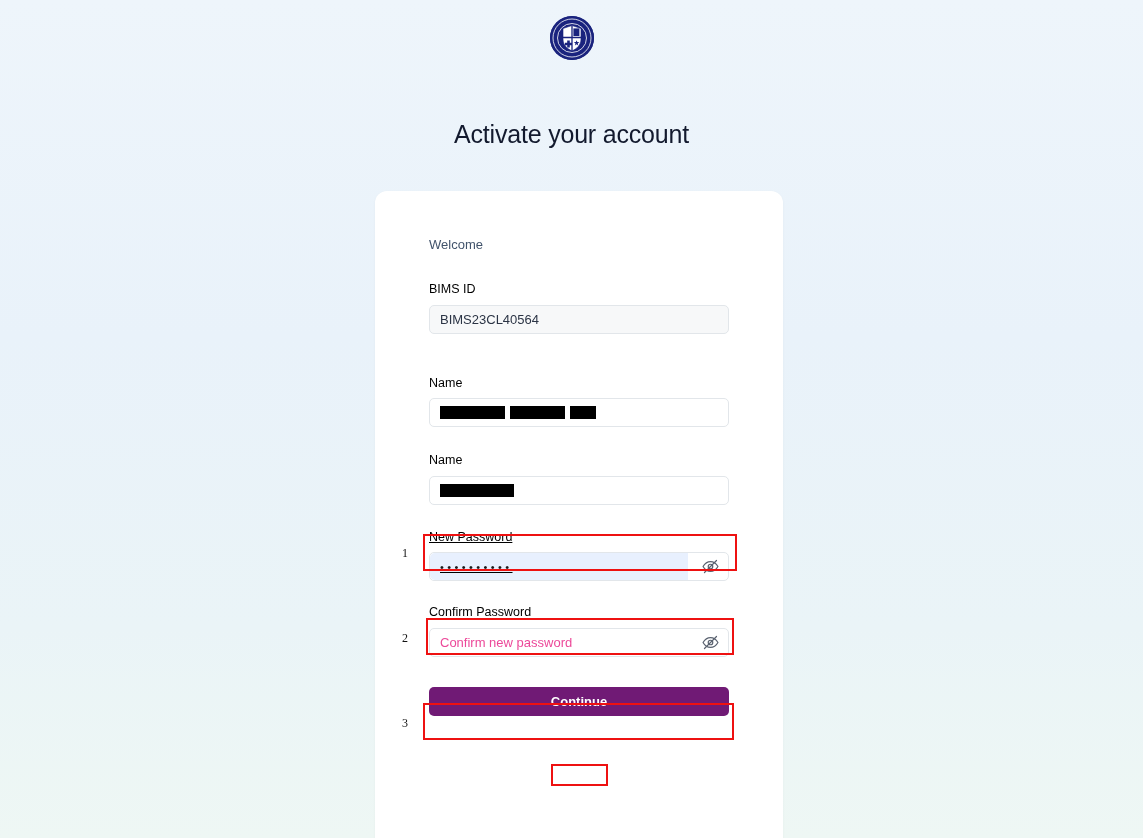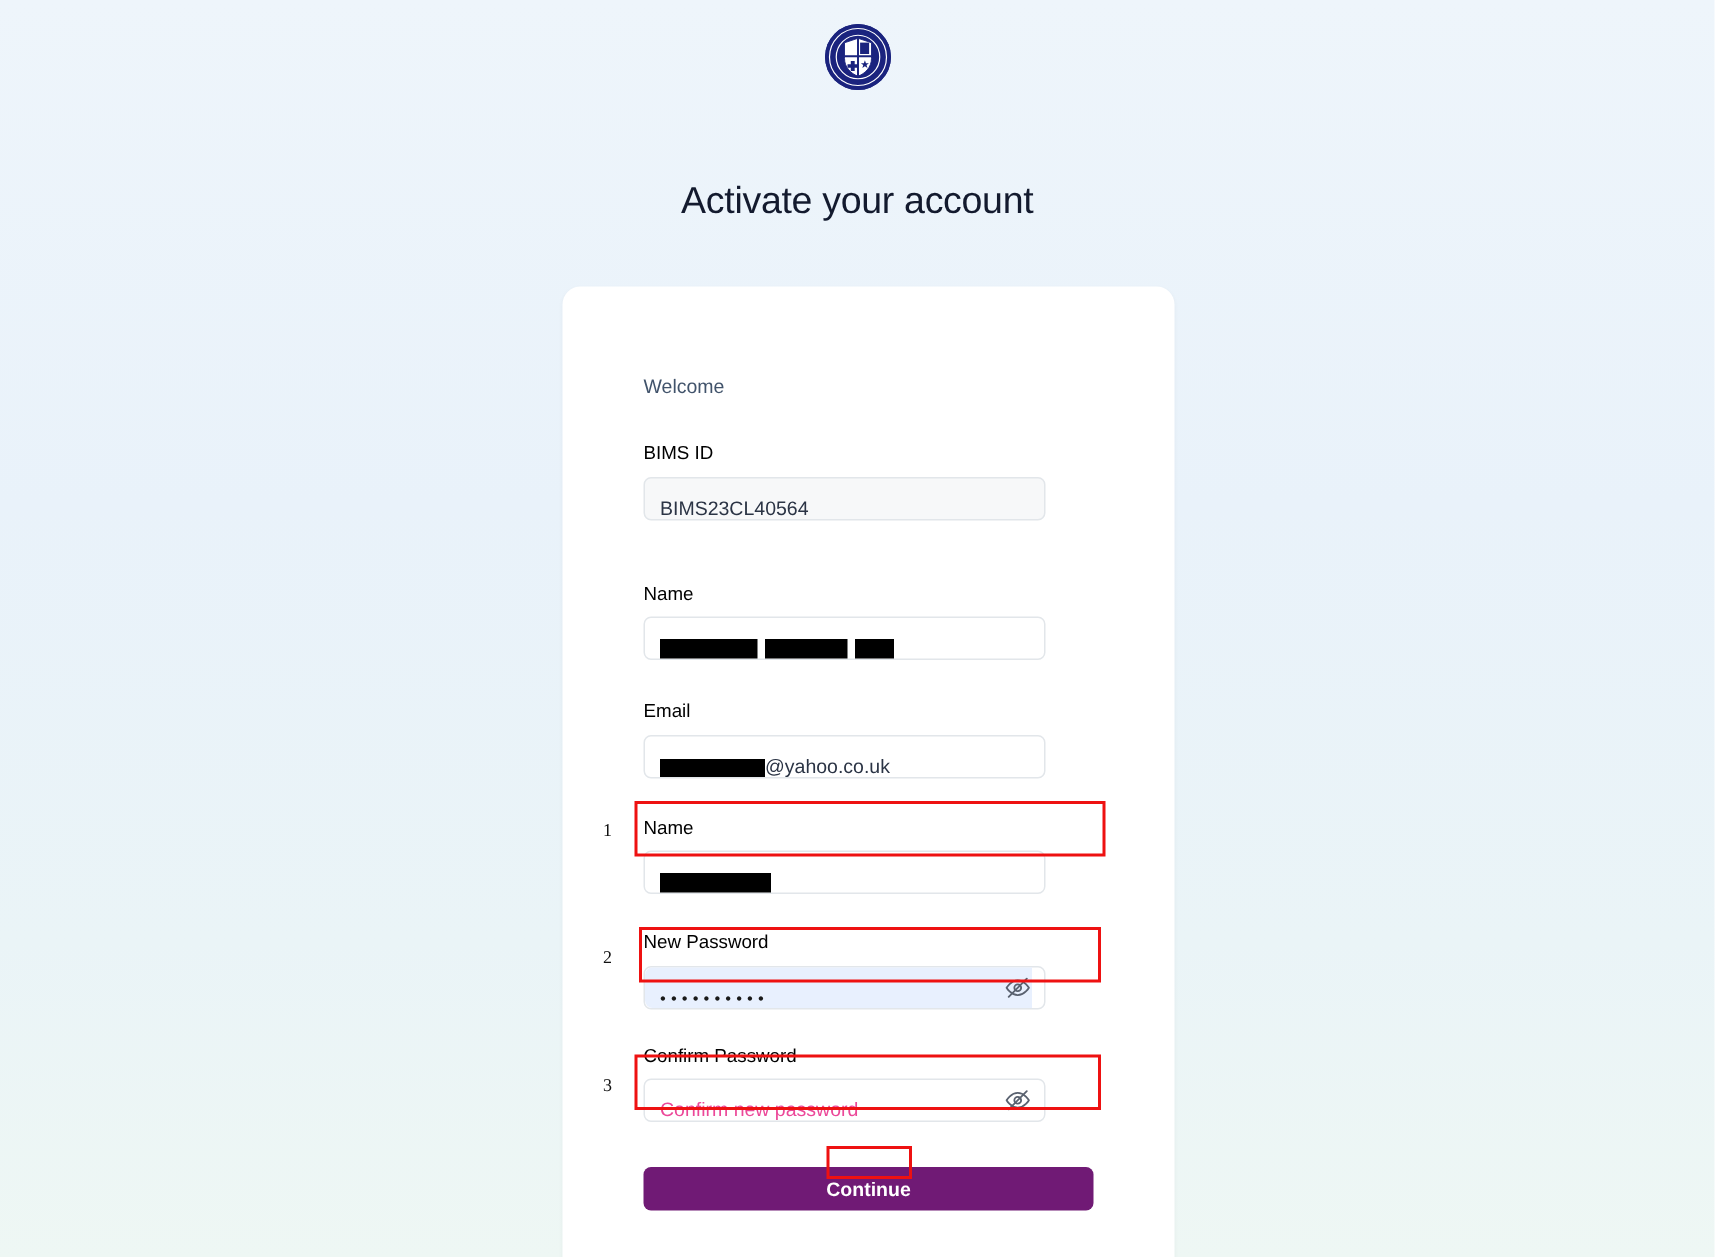--- a/index.html
+++ b/index.html
@@ -56,21 +56,21 @@
     width: 408px;
     height: 660px;
     background: #ffffff;
     border-radius: 12px 12px 0 0;
     box-shadow: 0 1px 3px rgba(16,24,40,0.04);
   }
 
   .form {
     position: absolute;
     left: 54px;
-    top: 60px;
+    top: 47px;
     width: 300px;
   }
 
   .welcome {
     font-size: 13px;
     color: #41536b;
     margin: 0 0 32px 0;
     line-height: 1;
   }
 
@@ -81,32 +81,32 @@
   .field-label {
     font-size: 12.5px;
     color: #000000;
     display: block;
     margin-bottom: 9px;
     line-height: 1;
   }
   .gap-name  { margin-top: 43px; }
   .gap-email { margin-top: 28px; }
   .gap-phone { margin-top: 27px; }
-  .gap-newpw { margin-top: 26px; }
+  .gap-newpw { margin-top: 26px; text-decoration: underline; }
   .gap-confpw{ margin-top: 25px; }
 
   .input {
     box-sizing: border-box;
-    width: 268px;
+    width: 300px;
     height: 29px;
     border: 1px solid #e2e6ea;
     border-radius: 5px;
     background: #ffffff;
     display: flex;
-    align-items: flex-end;
+    align-items: center;
     padding: 0 10px;
     font-size: 13px;
     color: #2b3445;
     position: relative;
   }
   .input.disabled {
     background: #f7f8f9;
     color: #9aa3ad;
   }
   .input .placeholder {
@@ -230,27 +230,20 @@
 
       <div class="field gap-name">
         <label class="field-label">Name</label>
         <div class="input">
           <span class="redact b1"></span>
             <span class="redact b2"></span>
             <span class="redact b3"></span>
         </div>
       </div>
 
-      <div class="field gap-email">
-        <label class="field-label">Email</label>
-        <div class="input">
-          <span class="redact email"></span>
-            <span class="email-suffix">@yahoo.co.uk</span>
-        </div>
-      </div>
 
       <div class="field gap-phone">
         <label class="field-label">Name</label>
         <div class="input">
           <span class="redact phone"></span>
         </div>
       </div>
 
       <div class="field gap-newpw">
         <label class="field-label">New Password</label>

